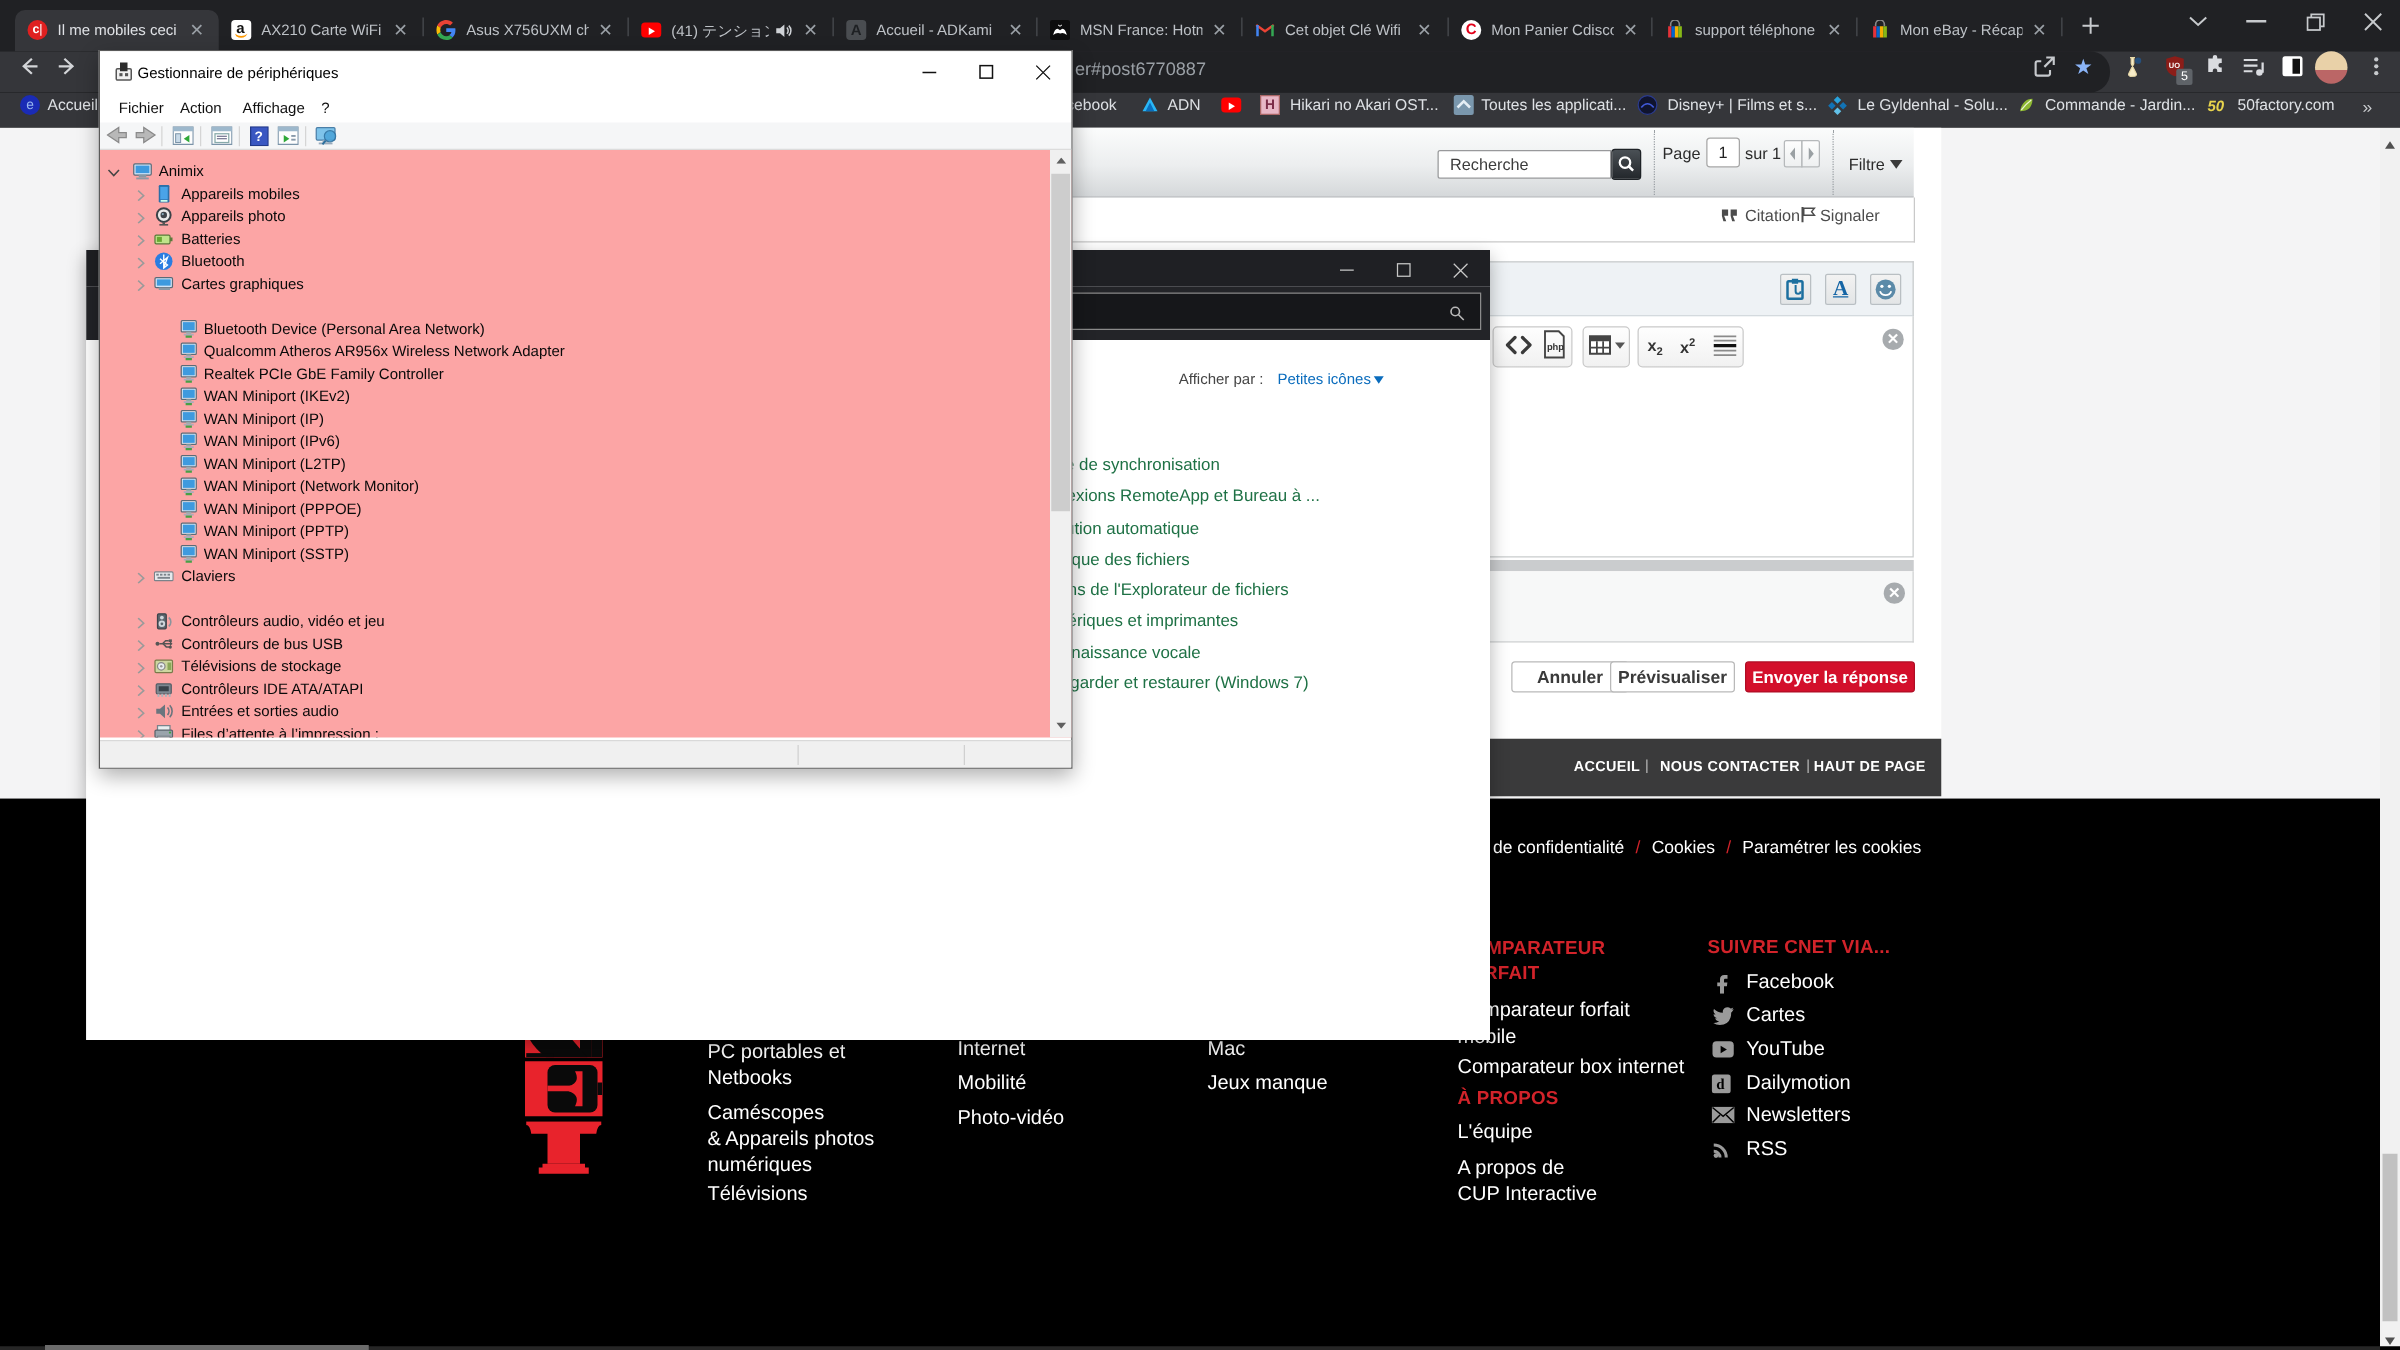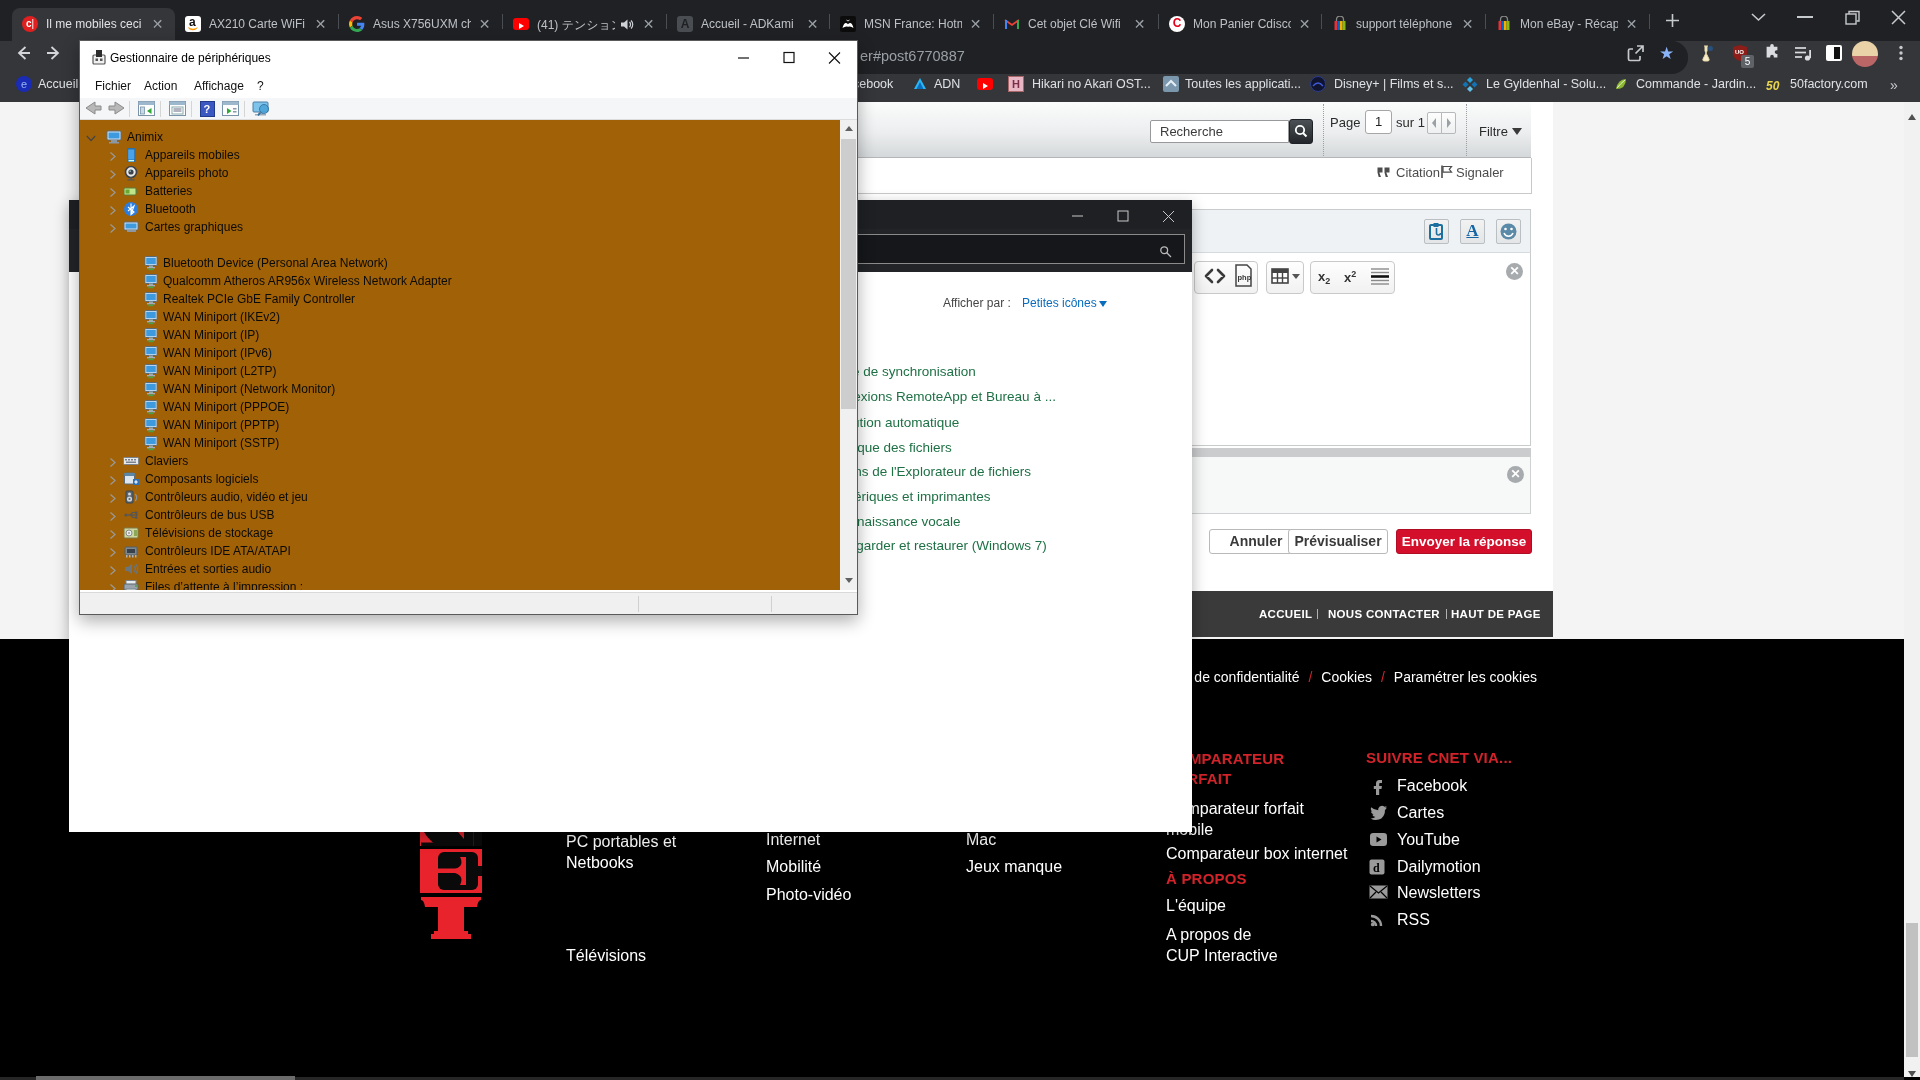--- a/index.html
+++ b/index.html
@@ -47,21 +47,21 @@
 #cpaddr{left:0;top:29px;width:1123px;height:43px;background:#232428}
 #cpsearch{left:431px;top:34px;width:685px;height:30px;background:#16171a;border:1px solid #8b8b8b}
 .cpbtn{top:0;width:45px;height:32px}
 #cpcontent{left:0;top:72px;width:1123px;height:560px;background:#fff}
 .cplink{position:absolute;color:#1e7145;font-size:13.5px}
 
 #dmwin{z-index:50;left:79px;top:40px;width:779px;height:575px;background:#fff;border:1px solid #5a5a5a;box-shadow:0 6px 16px rgba(0,0,0,.32)}
 #dmtitle{left:0;top:0;width:777px;height:32px;background:#fff}
 #dmmenu{left:0;top:32px;width:777px;height:25px;background:#fff;font-size:12px;color:#111}
 #dmtools{left:0;top:57px;width:777px;height:22px;background:#f5f6f7;border-bottom:1px solid #dcdcdc}
-#dmtree{left:0;top:79px;width:777px;height:470px;background:#a16207;overflow:hidden;font-size:12px;color:#0a0a0a}
+#dmtree{left:0;top:79px;width:777px;height:470px;background:#fca5a5;overflow:hidden;font-size:12px;color:#0a0a0a}
 #dmstatus{left:0;top:551px;width:777px;height:22px;background:#f0f0f0;border-top:1px solid #d9d9d9}
 #dmvsb{left:760px;top:79px;width:17px;height:470px;background:#f0f0f0}
 .trow{position:absolute;left:0;width:760px;height:18px}
 
 #tabbar{left:0;top:0;width:1920px;height:41px;background:#202124}
 #toolbar{left:0;top:41px;width:1920px;height:33px;background:#35363a}
 #bookbar{left:0;top:74px;width:1920px;height:28px;background:#35363a}
 .tab{position:absolute;top:8px;height:33px;border-radius:8px 8px 0 0;overflow:hidden}
 .tab .ti{position:absolute;left:10px;top:8px;width:16px;height:16px}
 .tab .tt{position:absolute;left:34px;top:9px;width:100px;height:16px;font-size:12px;color:#bdc1c6;white-space:nowrap;overflow:hidden}
@@ -189,20 +189,21 @@
       <svg width="62" height="44" viewBox="0 0 62 44" style="position:absolute;left:0;top:0">
         <g fill="#e8232c">
           <path d="M1 0 h60 v3 q-3 0 -4 7 h-13 v24 h-26 v-24 h-13 q-1 -7 -4 -7 Z"></path>
           <path d="M14 34 h34 v4 h-34 Z"></path>
           <path d="M11 37 h40 v5 h-40 Z"></path>
         </g>
       </svg>
     </div>
 
 <div class="abs wlink" style="left:566px;top:831px;line-height:21px">PC portables et<br>Netbooks</div>
+<div class="abs wlink" style="left:566px;top:880px;line-height:21px">Caméscopes<br>&amp; Appareils photos<br>numériques</div>
 <div class="abs wlink" style="left:566px;top:947px">Télévisions</div>
 <div class="abs wlink" style="left:766px;top:831px">Internet</div>
 <div class="abs wlink" style="left:766px;top:858px">Mobilité</div>
 <div class="abs wlink" style="left:766px;top:886px">Photo-vidéo</div>
 <div class="abs wlink" style="left:966px;top:831px">Mac</div>
 <div class="abs wlink" style="left:966px;top:858px">Jeux manque</div>
 <div class="abs redhead" style="left:1166px;top:749px;line-height:20px">COMPARATEUR<br>FORFAIT</div>
 <div class="abs wlink" style="left:1166px;top:798px;line-height:21px">Comparateur forfait<br>mobile</div>
 <div class="abs wlink" style="left:1166px;top:845px">Comparateur box internet</div>
 <div class="abs redhead" style="left:1166px;top:870px">À PROPOS</div>
@@ -541,32 +542,20 @@
               <rect x="0.5" y="4.5" width="15" height="7" rx="1" fill="#e6e9ec" stroke="#7a838b"></rect>
               <g fill="#7a838b">
                 <rect x="2" y="6" width="2" height="1.5"></rect>
                 <rect x="5" y="6" width="2" height="1.5"></rect>
                 <rect x="8" y="6" width="2" height="1.5"></rect>
                 <rect x="11" y="6" width="2" height="1.5"></rect>
                 <rect x="3" y="8.5" width="10" height="1.5"></rect>
               </g>
             </svg></span>
           <span style="position:absolute;left:65px;top:2px">Claviers</span>
-        </div>
-        <div class="trow" style="top:349.9px">
-          <span style="position:absolute;left:28px;top:4px"><svg width="9" height="9" viewBox="0 0 9 9">
-              <path d="M2.5 0.5 L7 4.5 L2.5 8.5" fill="none" stroke="#9a9a9a" stroke-width="1.2"></path>
-            </svg></span>
-          <span style="position:absolute;left:43px;top:1px"><svg width="16" height="16" viewBox="0 0 16 16">
-              <rect x="1.5" y="2" width="10" height="11" rx="1" fill="#dfe7ee" stroke="#5b6a77"></rect>
-              <rect x="1.5" y="2" width="10" height="3" fill="#5b87a8"></rect>
-              <rect x="10" y="8" width="6" height="6" fill="#2f6fb3"></rect>
-              <path d="M13 9.2 V12.8 M11.2 11 H14.8" stroke="#fff" stroke-width="1.2"></path>
-            </svg></span>
-          <span style="position:absolute;left:65px;top:2px">Composants logiciels</span>
         </div>
         <div class="trow" style="top:367.9px">
           <span style="position:absolute;left:28px;top:4px"><svg width="9" height="9" viewBox="0 0 9 9">
               <path d="M2.5 0.5 L7 4.5 L2.5 8.5" fill="none" stroke="#9a9a9a" stroke-width="1.2"></path>
             </svg></span>
           <span style="position:absolute;left:43px;top:1px"><svg width="16" height="16" viewBox="0 0 16 16">
               <rect x="3" y="2" width="7" height="12" rx="1" fill="#5d666e" stroke="#3c444b"></rect>
               <circle cx="6.5" cy="5" r="1.5" fill="#cfd6db"></circle>
               <circle cx="6.5" cy="10" r="2.6" fill="#cfd6db"></circle>
               <circle cx="6.5" cy="10" r="1.1" fill="#5d666e"></circle>

